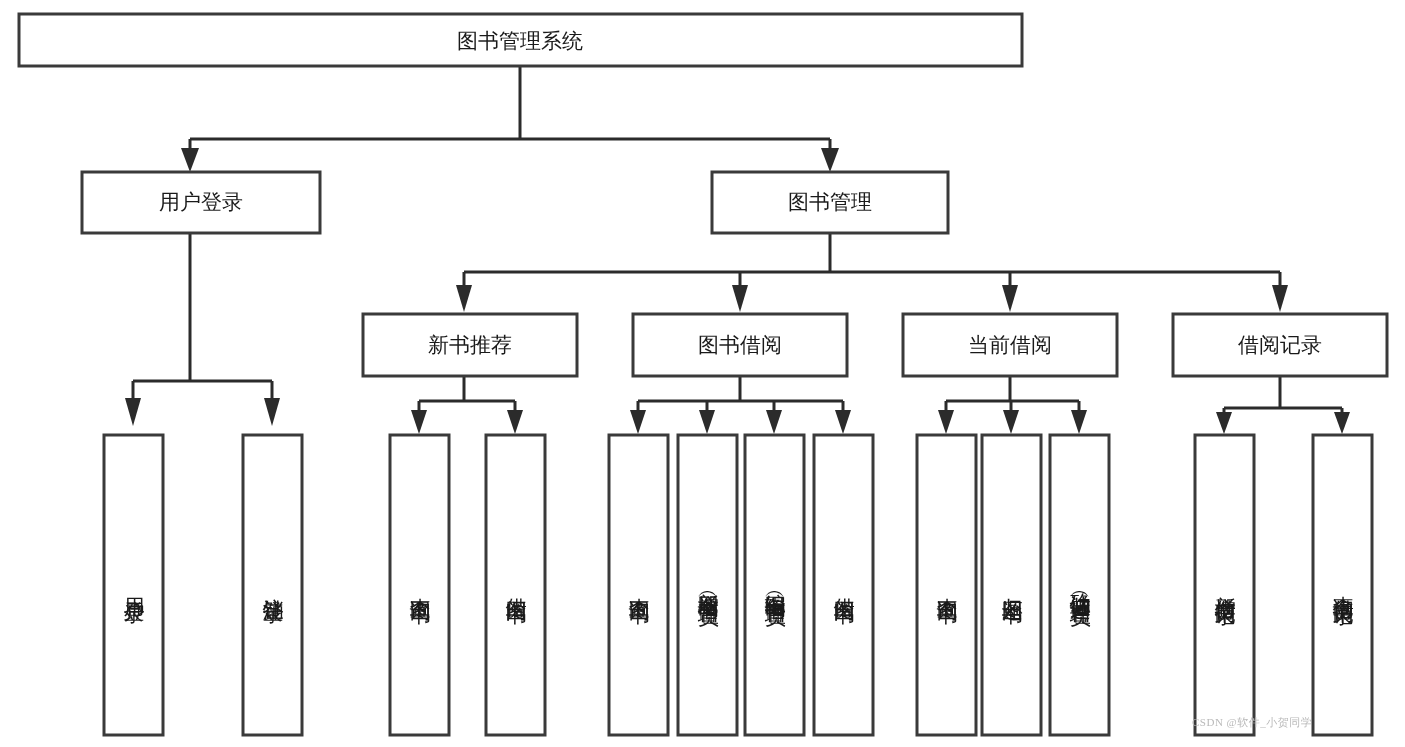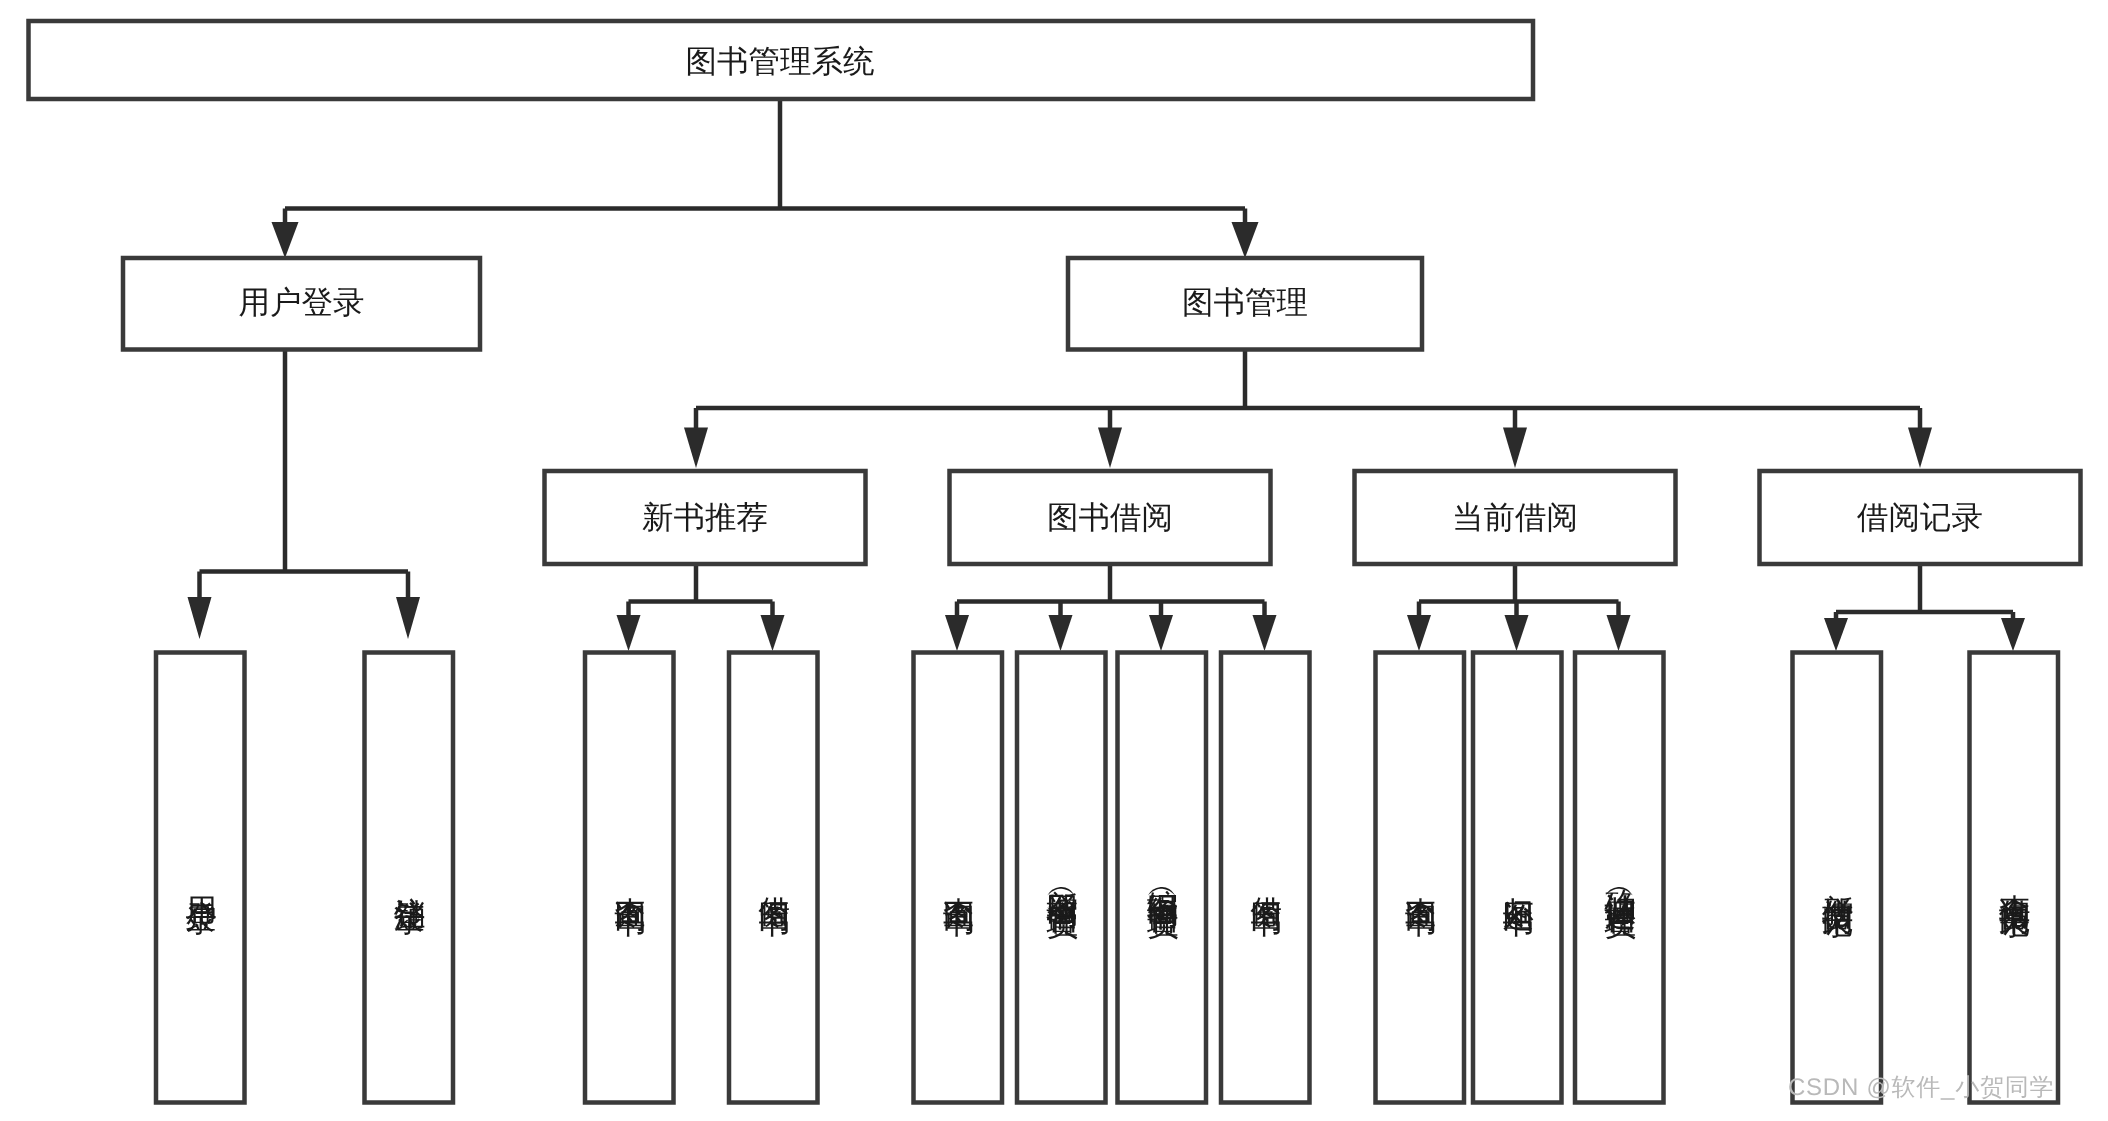--- a/index.html
+++ b/index.html
@@ -59,22 +59,22 @@
     letter-spacing: 2px;
     display: flex;
     align-items: center;
     justify-content: center;
     text-align: center;
     white-space: nowrap;
     pointer-events: none;
   }
   .watermark {
     position: absolute;
-    font-family: Liberation Sans, sans-serif;
-    font-size: 16px;
+    font-family: Liberation Serif, serif;
+    font-size: 11px;
     color: #b9b9b9;
     white-space: nowrap;
     letter-spacing: 0.5px;
   }
 </style>
 </head>
 <body>
 
 <div id="diagram-root">
 

